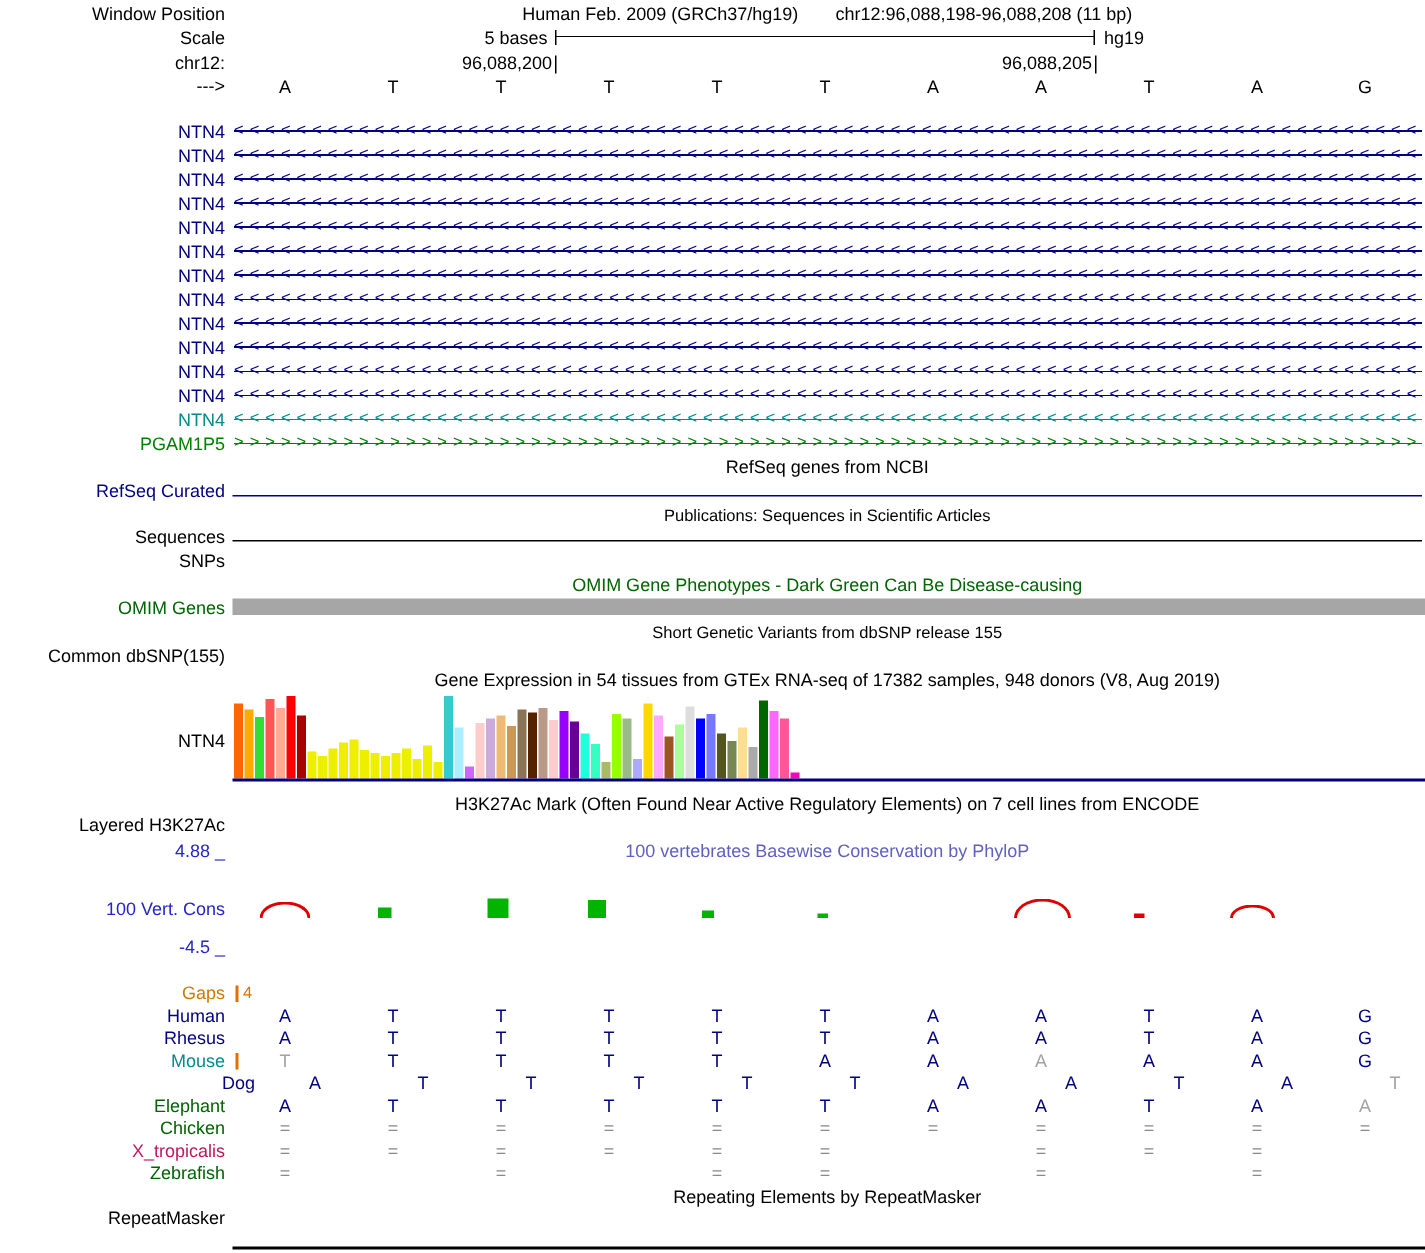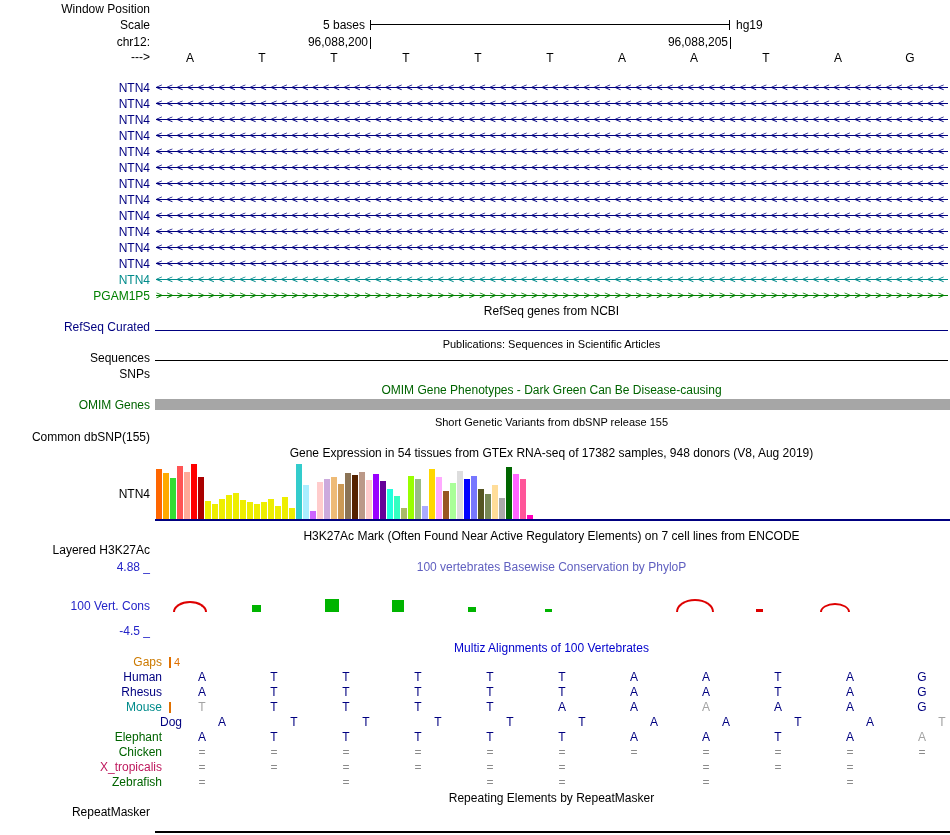--- a/index.html
+++ b/index.html
@@ -26,34 +26,39 @@
     background:linear-gradient(to bottom,transparent 7px,currentColor 7px,currentColor 8px,transparent 8px);}
   .hline{position:absolute;left:155px;width:793px;height:1px;background:#000;}
   #omim-bar{position:absolute;left:155px;width:795px;top:399px;height:11px;}
   #gtex-bars{position:absolute;left:156px;top:463px;width:380px;height:56px;display:flex;align-items:flex-end;}
   .gtex-bar{width:6px;margin-right:1px;flex:none;}
   #gtex-baseline{position:absolute;left:155px;width:795px;top:519px;height:2px;}
   #phylop-track{position:absolute;left:155px;top:578px;width:793px;height:34px;}
   .ph-bar{position:absolute;bottom:0;}
   .ph-arc{position:absolute;bottom:0;box-sizing:border-box;border:2px solid #dd0000;border-bottom:none;
     border-radius:50% 50% 0 0/100% 100% 0 0;background:transparent;}
-  #multiz-rows{position:absolute;left:12px;top:655px;width:828px;height:135px;}
+  #multiz-rows{position:absolute;left:0;top:655px;width:828px;height:135px;}
   .al-row{position:absolute;left:0;width:950px;height:15px;}
   .al-label{position:absolute;left:0;width:150px;text-align:right;font-size:12px;line-height:15px;}
   .al-cell{position:absolute;top:0;transform:translateX(-50%);font-size:12px;line-height:15px;}
   .insert-mark{position:absolute;left:157px;top:2px;width:2px;height:11px;}
   .insert-num{position:absolute;left:162px;top:0;font-size:11px;line-height:15px;}
   #bottom-line{position:absolute;left:155px;width:795px;top:831px;height:2px;background:#000;}
 </style>
 </head>
 <body>
 
 <div id="browser">
 
   <div class="lbl" style="top:2px">Window Position</div>
+  <div class="hdr" style="top:2px">
+    <span>Human Feb. 2009 (GRCh37/hg19)</span>
+    <span style="display:inline-block;width:18px"></span>
+    <span>chr12:96,088,198-96,088,208 (11 bp)</span>
+  </div>
 
   <div class="lbl" style="top:18px">Scale</div>
   <div class="abs" style="top:18px;left:235px;width:130px;text-align:right;font-size:12px;line-height:15px">5 bases</div>
   <div class="scalebar"></div>
   <div class="abs" style="top:18px;left:736px;font-size:12px;line-height:15px">hg19</div>
 
   <div class="lbl" style="top:35px">chr12:</div>
   <div class="abs" style="top:35px;left:258px;width:110px;text-align:right;font-size:12px;line-height:15px">96,088,200</div>
   <div class="tick" style="left:370px"></div>
   <div class="abs" style="top:35px;left:618px;width:110px;text-align:right;font-size:12px;line-height:15px">96,088,205</div>
@@ -221,21 +226,20 @@
       <div class="ph-bar" style="left: 237px; width: 12px; height: 12px; background: rgb(0, 180, 0);"></div>
       <div class="ph-bar" style="left: 313px; width: 8px; height: 5px; background: rgb(0, 180, 0);"></div>
       <div class="ph-bar" style="left: 390px; width: 7px; height: 3px; background: rgb(0, 180, 0);"></div>
       <div class="ph-arc" style="left: 521px; width: 38px; height: 13px; border-color: rgb(221, 0, 0);"></div>
       <div class="ph-bar" style="left: 601px; width: 7px; height: 3px; background: rgb(221, 0, 0);"></div>
       <div class="ph-arc" style="left: 665px; width: 30px; height: 9px; border-color: rgb(221, 0, 0);"></div>
     </div>
   <div class="lbl" style="top: 599px; color: rgb(36, 36, 200);">100 Vert. Cons</div>
   <div class="lbl" style="top: 624px; color: rgb(36, 36, 200);">-4.5 _</div>
 
-  <div class="hdr" style="top: 641px; color: rgb(0, 0, 204);">Multiz Alignments of 100 Vertebrates</div>
   <div id="multiz-rows">
       <div class="al-row" style="top: 0px;">
         <span class="al-label" style="color: rgb(204, 122, 0);">Gaps</span>
         <span class="insert-mark" style="background: rgb(224, 112, 0);"></span>
         <span class="insert-num" style="color: rgb(224, 112, 0);">4</span>
       </div>
       <div class="al-row" style="top: 15px;">
         <span class="al-label" style="color: rgb(0, 0, 128);">Human</span>
         <span class="al-cell" style="left: 190px; color: rgb(0, 0, 128);">A</span>
         <span class="al-cell" style="left: 262px; color: rgb(0, 0, 128);">T</span>

